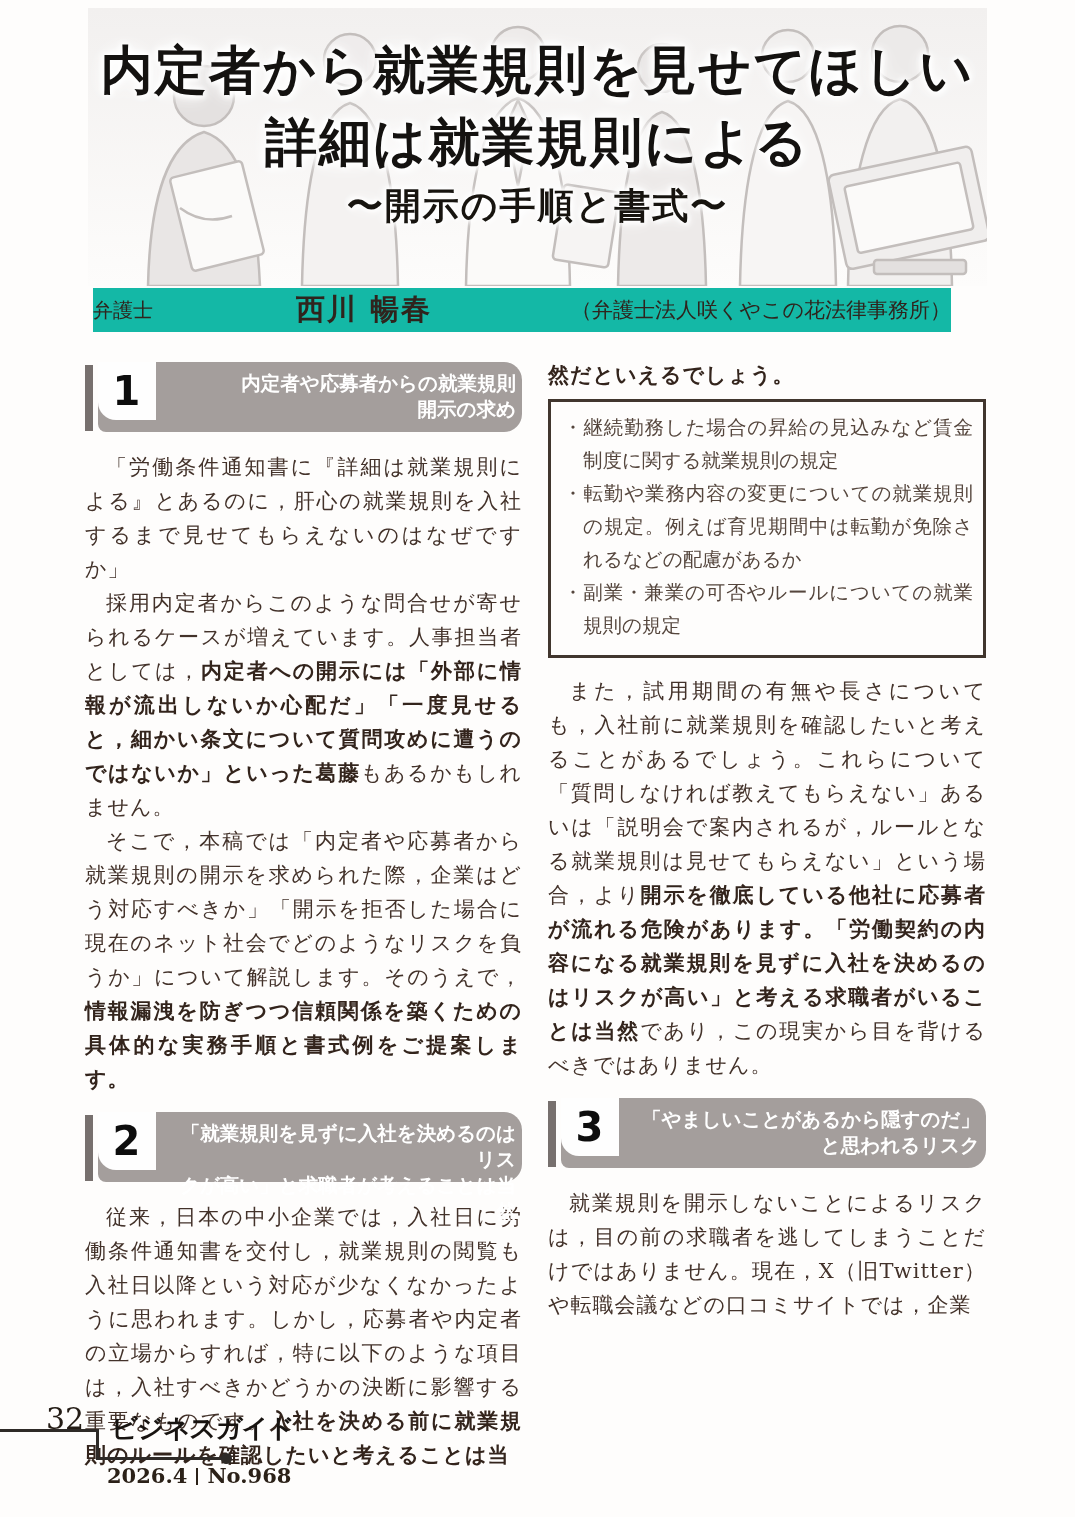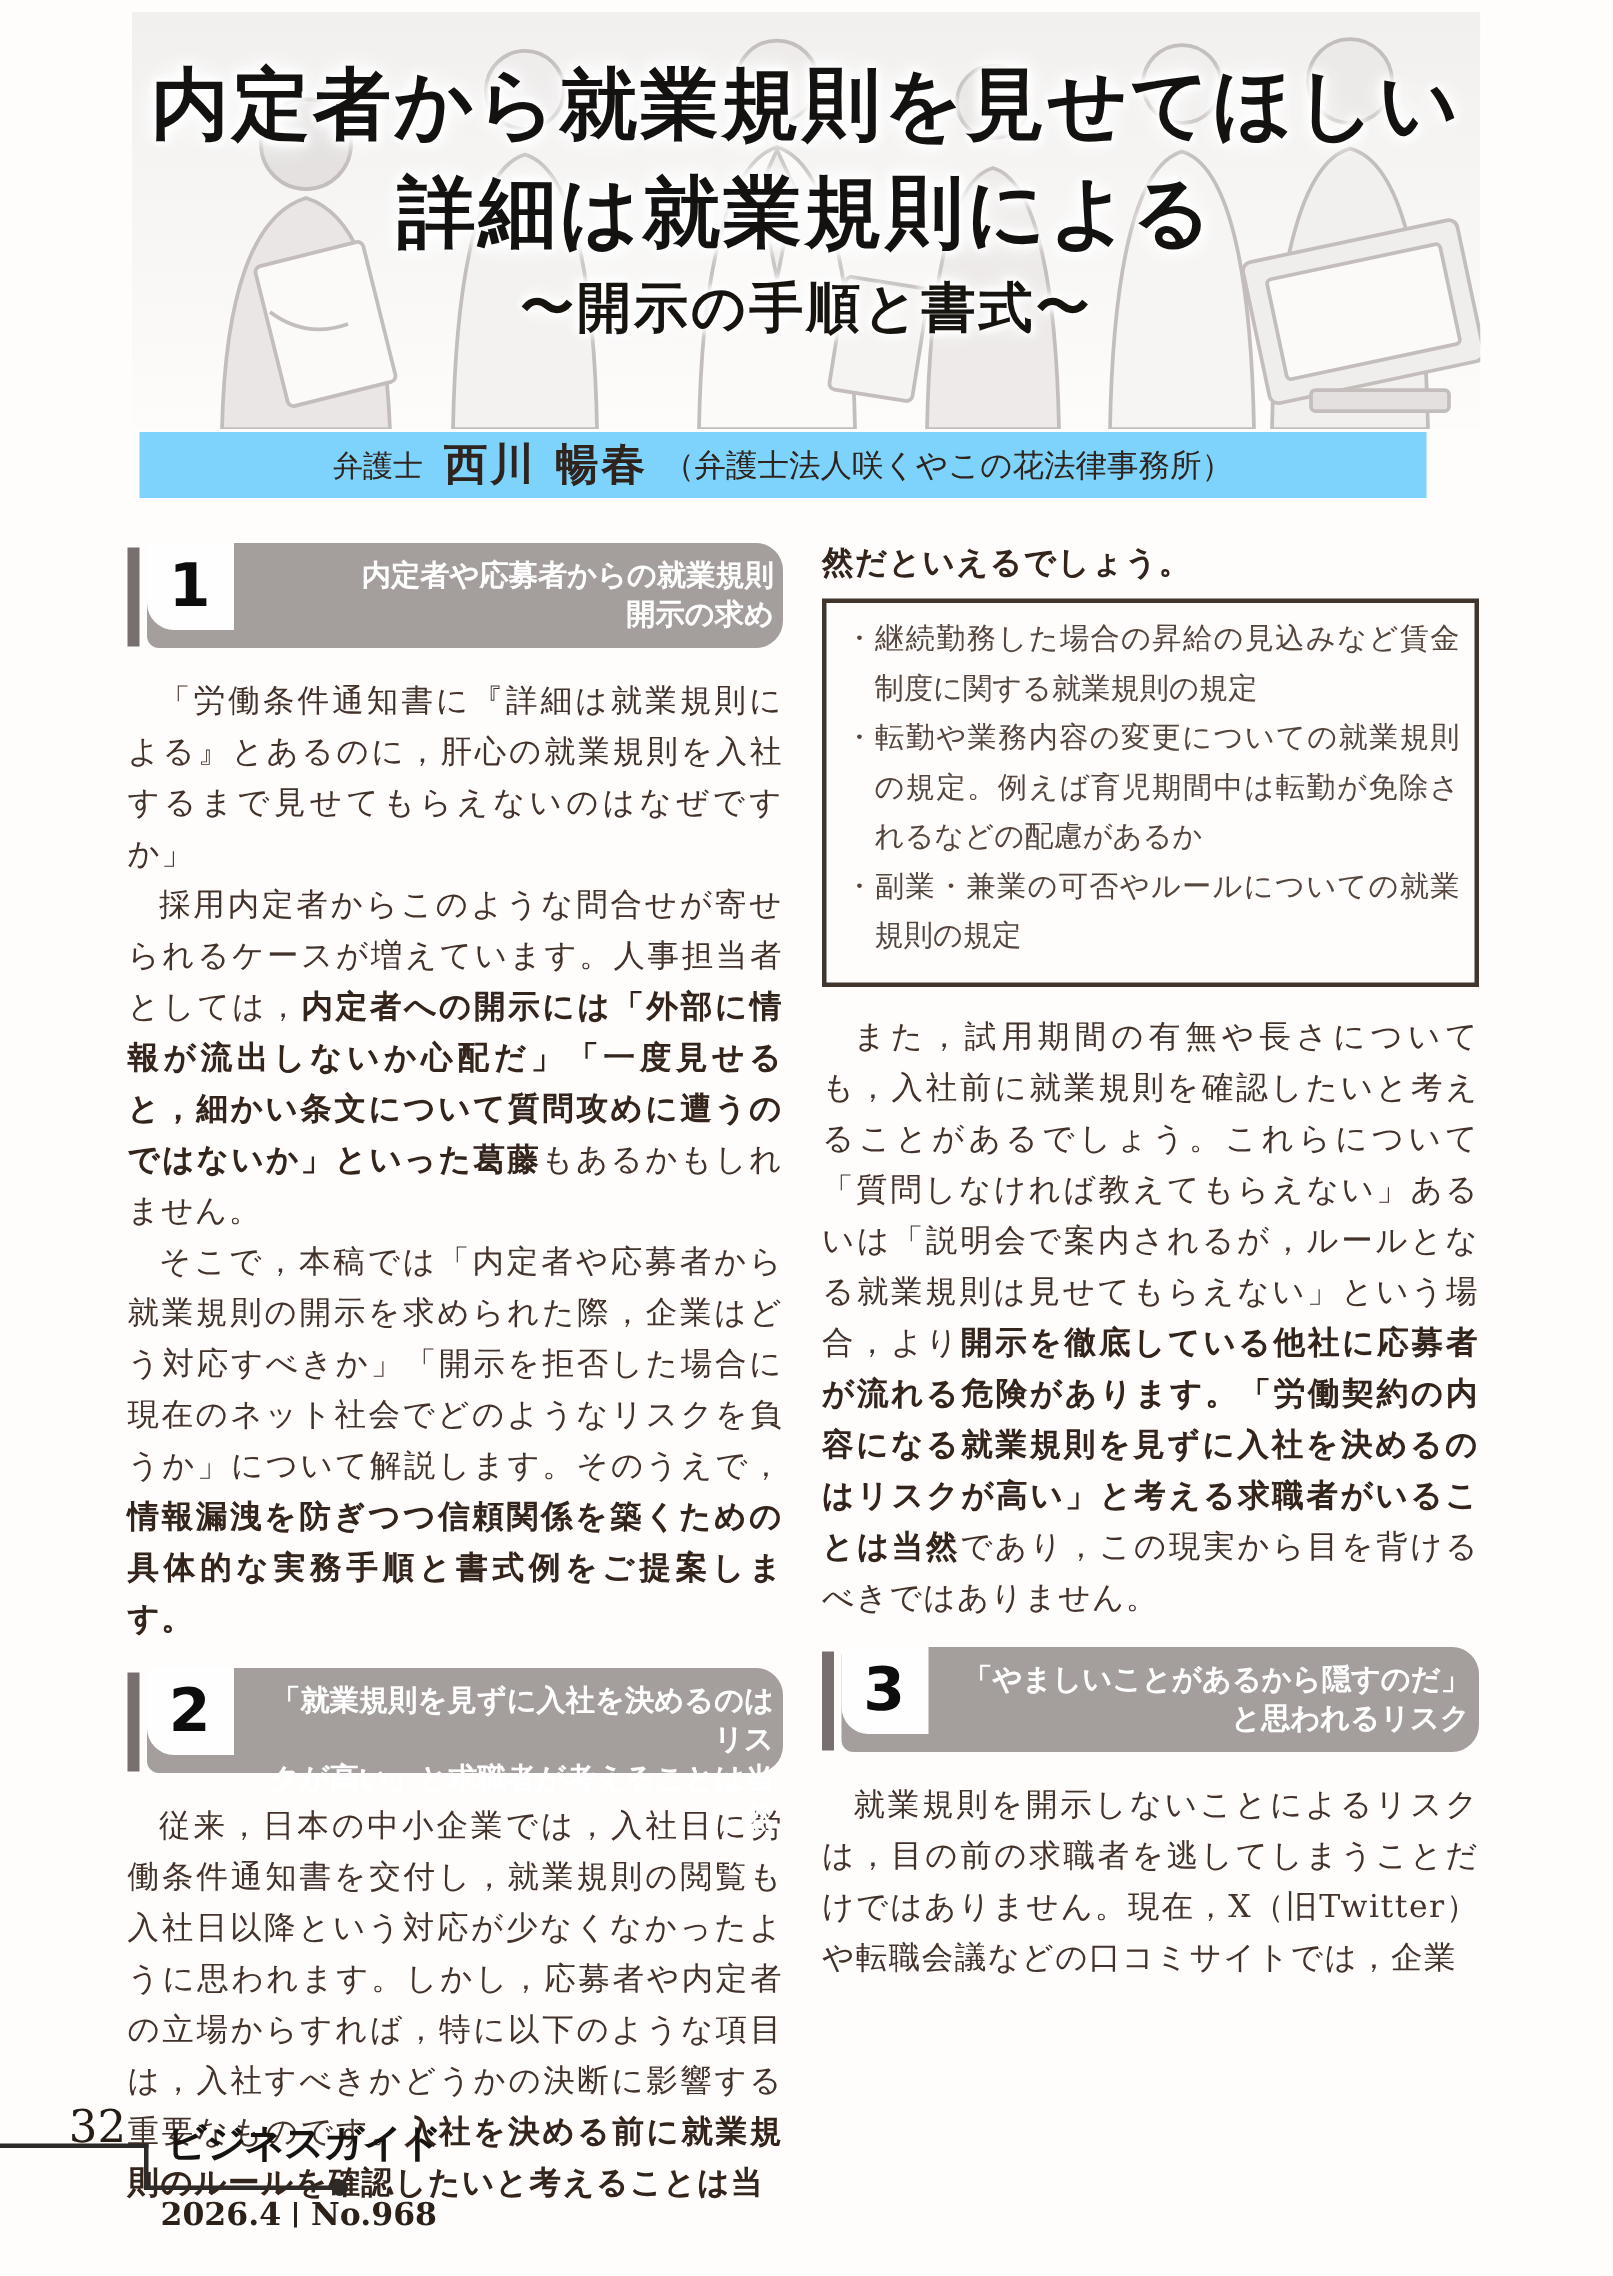--- a/index.html
+++ b/index.html
@@ -21,22 +21,22 @@
   }
   .title-line1{margin-top:26px;}
   .subtitle{
     font-family:"DejaVu Sans","Liberation Sans",sans-serif;font-weight:900;color:#17140f;
     font-size:36px;line-height:48px;margin-top:4px;letter-spacing:2px;
     text-shadow:0 0 6px #fff,0 0 12px #fff,0 0 18px #fff,2px 2px 5px #fff,-2px -2px 5px #fff;
   }
 
   
   .author-band{
-    position:absolute;left:93px;top:288px;width:858px;height:44px;background:#7dd3fc;
-    display:flex;align-items:center;justify-content:center;color:#2f241d;white-space:nowrap;
+    position:absolute;left:93px;top:288px;width:858px;height:44px;background:#14b8a6;
+    display:flex;align-items:center;justify-content:space-between;color:#2f241d;white-space:nowrap;
   }
   .author-band .role{font-size:20px;margin-right:14px;}
   .author-band .name{font-size:29px;font-weight:700;letter-spacing:2px;margin-right:10px;}
   .author-band .affil{font-size:21px;}
 
   
   .columns{
     position:absolute;left:85px;top:358px;width:901px;
     display:grid;grid-template-columns:437px 438px;column-gap:26px;
   }
@@ -57,21 +57,21 @@
   }
   .badge-lines{
     margin-left:66px;padding:9px 6px 0 2px;color:#ffffff;
     font-family:"DejaVu Sans","Liberation Sans",sans-serif;font-weight:700;
     font-size:19.5px;line-height:26px;letter-spacing:0;text-align:right;text-indent:0;
   }
 
   
   .rule-box{border:3px solid #41362e;padding:9px 10px 13px 12px;margin:7px 0 16px;}
   .rule-box .item{
-    font-family:Liberation Mono, monospace;font-size:19.5px;line-height:33px;
+    font-family:Liberation Sans, sans-serif;font-size:19.5px;line-height:33px;
     color:#55463d;letter-spacing:0;text-align:justify;padding-left:20px;text-indent:-20px;
   }
 
   
   .footer{position:absolute;left:0;top:1395px;width:320px;height:122px;color:#241c15;}
   .f-line-top{position:absolute;left:0;top:34px;width:99px;height:3px;background:#2e2a27;}
   .f-line-vert{position:absolute;left:96px;top:34px;width:3px;height:31px;background:#2e2a27;}
   .f-line-bot{position:absolute;left:96px;top:62px;width:130px;height:3px;background:#2e2a27;}
   .f-dot{position:absolute;left:221px;top:58px;width:11px;height:11px;border-radius:50%;background:#2e2a27;}
   .f-page{position:absolute;left:40px;top:6px;width:50px;text-align:center;font-size:30px;color:#241c15;}

